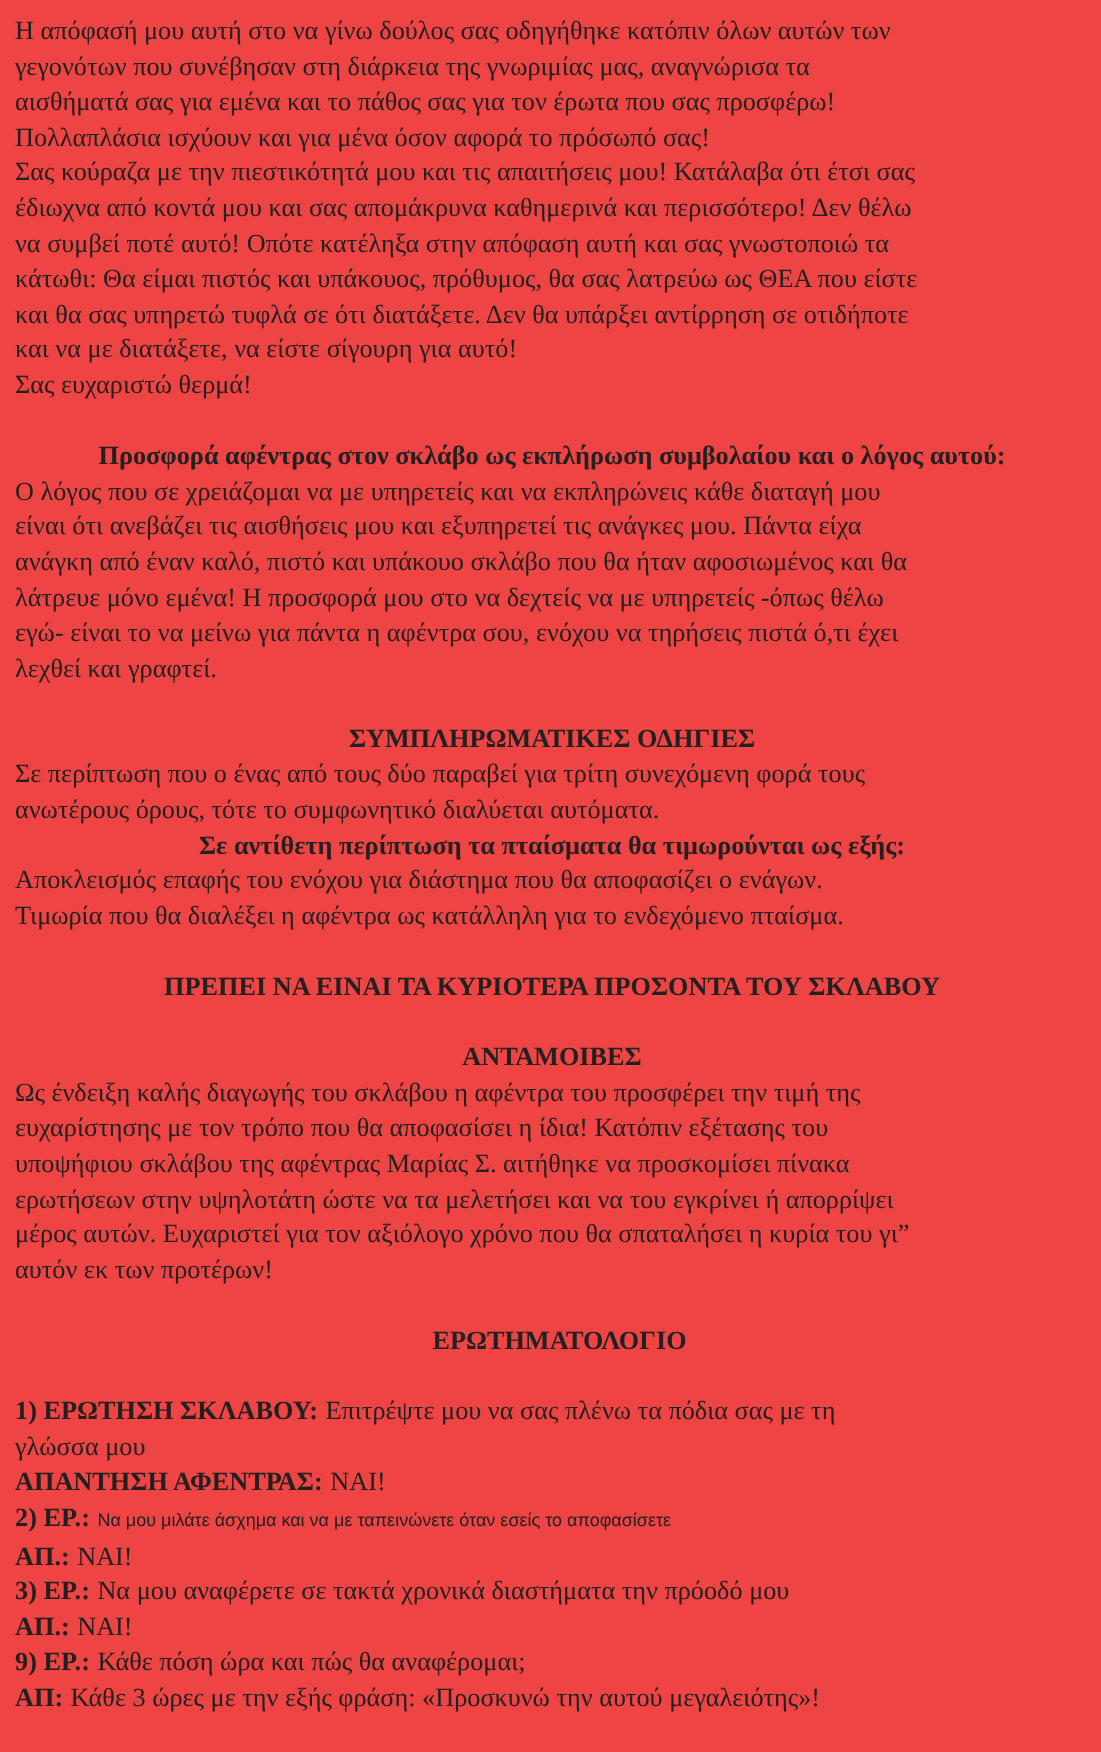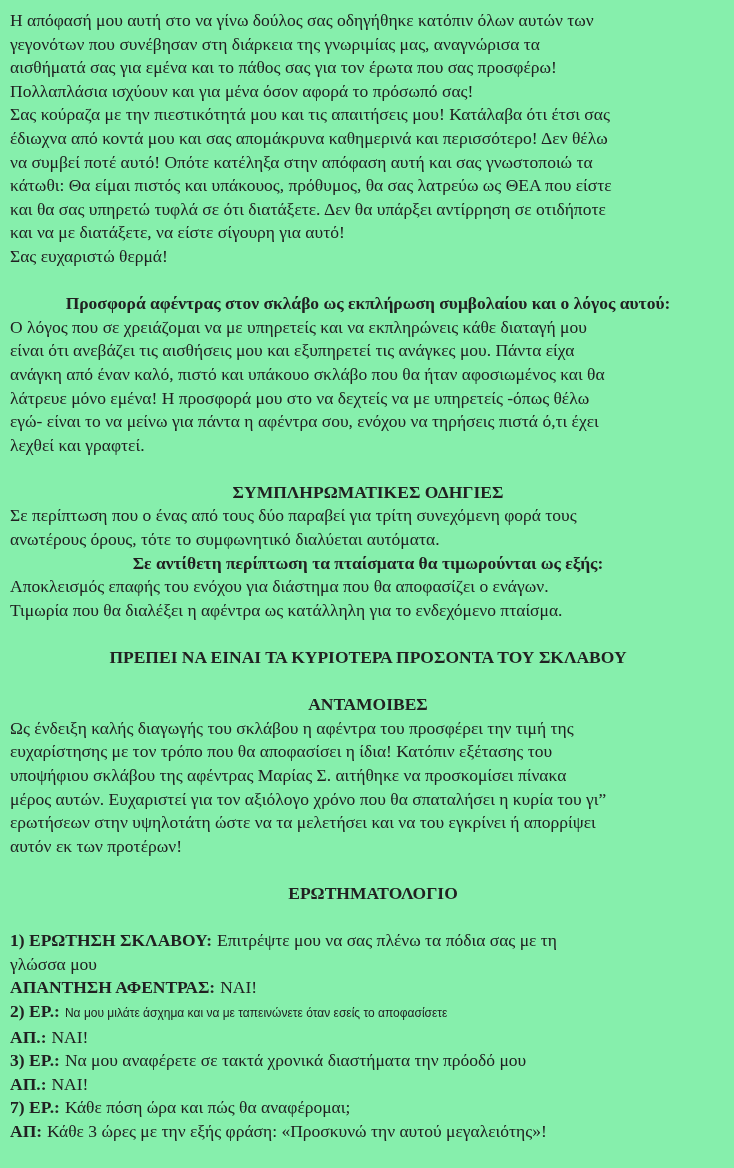--- a/index.html
+++ b/index.html
@@ -18,21 +18,21 @@
   .line { white-space: pre-wrap; }
   .bold { font-weight: bold; text-align: center; }
   .small-sans { font-family: "Liberation Sans", sans-serif; font-size: 12px; }
   .spacer { height: 23.6px; }
   .indent { padding-left: 10px; }
   .qa-prefix { margin-right: 5px; }
 </style>
 </head>
 <body>
 
-<div class="page" style="background: #86efac; color: rgb(33, 33, 33);">
+<div class="page" style="background: #ef4444; color: rgb(33, 33, 33);">
     <div class="line">Η απόφασή μου αυτή στο να γίνω δούλος σας οδηγήθηκε κατόπιν όλων αυτών των</div>
     <div class="line">γεγονότων που συνέβησαν στη διάρκεια της γνωριμίας μας, αναγνώρισα τα</div>
     <div class="line">αισθήματά σας για εμένα και το πάθος σας για τον έρωτα που σας προσφέρω!</div>
     <div class="line">Πολλαπλάσια ισχύουν και για μένα όσον αφορά το πρόσωπό σας!</div>
     <div class="line">Σας κούραζα με την πιεστικότητά μου και τις απαιτήσεις μου! Κατάλαβα ότι έτσι σας</div>
     <div class="line">έδιωχνα από κοντά μου και σας απομάκρυνα καθημερινά και περισσότερο! Δεν θέλω</div>
     <div class="line">να συμβεί ποτέ αυτό! Οπότε κατέληξα στην απόφαση αυτή και σας γνωστοποιώ τα</div>
     <div class="line">κάτωθι: Θα είμαι πιστός και υπάκουος, πρόθυμος, θα σας λατρεύω ως ΘΕΑ που είστε</div>
     <div class="line">και θα σας υπηρετώ τυφλά σε ότι διατάξετε. Δεν θα υπάρξει αντίρρηση σε οτιδήποτε</div>
     <div class="line">και να με διατάξετε, να είστε σίγουρη για αυτό!</div>
@@ -52,28 +52,28 @@
     <div class="line bold">Σε αντίθετη περίπτωση τα πταίσματα θα τιμωρούνται ως εξής:</div>
     <div class="line">Αποκλεισμός επαφής του ενόχου για διάστημα που θα αποφασίζει ο ενάγων.</div>
     <div class="line">Τιμωρία που θα διαλέξει η αφέντρα ως κατάλληλη για το ενδεχόμενο πταίσμα.</div>
     <div class="spacer"></div>
     <div class="line bold">ΠΡΕΠΕΙ ΝΑ ΕΙΝΑΙ ΤΑ ΚΥΡΙΟΤΕΡΑ ΠΡΟΣΟΝΤΑ ΤΟΥ ΣΚΛΑΒΟΥ</div>
     <div class="spacer"></div>
     <div class="line bold">ΑΝΤΑΜΟΙΒΕΣ</div>
     <div class="line">Ως ένδειξη καλής διαγωγής του σκλάβου η αφέντρα του προσφέρει την τιμή της</div>
     <div class="line">ευχαρίστησης με τον τρόπο που θα αποφασίσει η ίδια! Κατόπιν εξέτασης του</div>
     <div class="line">υποψήφιου σκλάβου της αφέντρας Μαρίας Σ. αιτήθηκε να προσκομίσει πίνακα</div>
+    <div class="line">ερωτήσεων στην υψηλοτάτη ώστε να τα μελετήσει και να του εγκρίνει ή απορρίψει</div>
     <div class="line">μέρος αυτών. Ευχαριστεί για τον αξιόλογο χρόνο που θα σπαταλήσει η κυρία του γι”</div>
-    <div class="line">ερωτήσεων στην υψηλοτάτη ώστε να τα μελετήσει και να του εγκρίνει ή απορρίψει</div>
     <div class="line">αυτόν εκ των προτέρων!</div>
     <div class="spacer"></div>
     <div class="line bold indent">ΕΡΩΤΗΜΑΤΟΛΟΓΙΟ</div>
     <div class="spacer"></div>
     <div class="line"><span class="bold qa-prefix">1) ΕΡΩΤΗΣΗ ΣΚΛΑΒΟΥ:</span><span class="">Επιτρέψτε μου να σας πλένω τα πόδια σας με τη
 γλώσσα μου</span></div>
     <div class="line"><span class="bold qa-prefix">ΑΠΑΝΤΗΣΗ ΑΦΕΝΤΡΑΣ:</span><span class="">ΝΑΙ!</span></div>
     <div class="line"><span class="bold qa-prefix">2) ΕΡ.:</span><span class="small-sans">Να μου μιλάτε άσχημα και να με ταπεινώνετε όταν εσείς το αποφασίσετε</span></div>
     <div class="line"><span class="bold qa-prefix">ΑΠ.:</span><span class="">ΝΑΙ!</span></div>
     <div class="line"><span class="bold qa-prefix">3) ΕΡ.:</span><span class="">Να μου αναφέρετε σε τακτά χρονικά διαστήματα την πρόοδό μου</span></div>
     <div class="line"><span class="bold qa-prefix">ΑΠ.:</span><span class="">ΝΑΙ!</span></div>
-    <div class="line"><span class="bold qa-prefix">7) ΕΡ.:</span><span class="">Κάθε πόση ώρα και πώς θα αναφέρομαι;</span></div>
+    <div class="line"><span class="bold qa-prefix">9) ΕΡ.:</span><span class="">Κάθε πόση ώρα και πώς θα αναφέρομαι;</span></div>
     <div class="line"><span class="bold qa-prefix">ΑΠ:</span><span class="">Κάθε 3 ώρες με την εξής φράση: «Προσκυνώ την αυτού μεγαλειότης»!</span></div>
   </div>
 
 </body></html>

